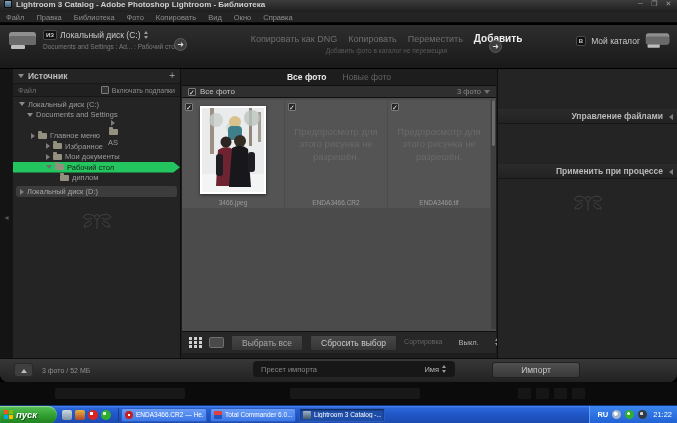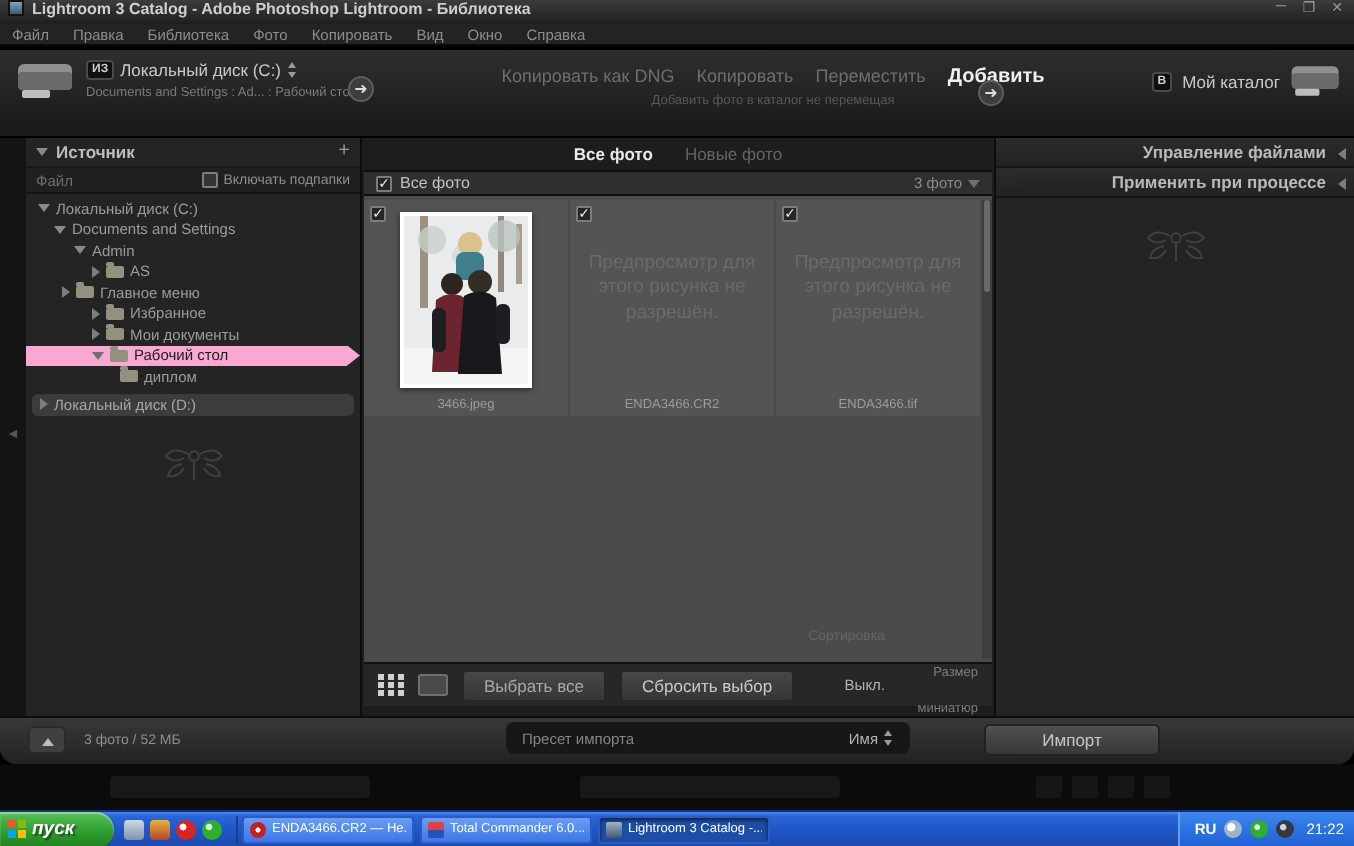--- a/index.html
+++ b/index.html
@@ -51,21 +51,21 @@
     border-bottom:1px solid #181818; }
   #sp-title { font-size:8.5px; font-weight:bold; color:#bdbdbd; }
   #sp-plus { margin-left:auto; color:#9a9a9a; font-size:10px; line-height:10px; }
   #sp-filerow { height:13px; display:flex; align-items:center; padding:0 5px; gap:3px;
     background:#202020; border-bottom:1px solid #161616; }
   #sp-file-label { font-size:7.5px; color:#6e6e6e; }
   #sp-filerow .right { margin-left:auto; display:flex; align-items:center; gap:3px; }
   #sp-subfolders-label { font-size:7px; color:#8d8d8d; }
   .trow { height:10.5px; display:flex; align-items:center; gap:3px; font-size:7.5px; color:#9b9b9b;
     white-space:nowrap; }
-  .trow.sel { background:#f9a8d4; color:#1c1c1c;
+  .trow.sel { background:#22c55e; color:#1c1c1c;
     clip-path:polygon(0 0, 96% 0, 100% 50%, 96% 100%, 0 100%); }
   .trow.drive-d { background:#3c3c3c; border-radius:3px; margin:3px 3px 0 3px; height:11px;
     padding-left:4px; color:#a6a6a6; }
   .tri-d { width:0; height:0; border-left:3px solid transparent; border-right:3px solid transparent;
     border-top:4px solid #8a8a8a; flex:none; }
   .tri-r { width:0; height:0; border-top:3px solid transparent; border-bottom:3px solid transparent;
     border-left:4px solid #7d7d7d; flex:none; }
   .folder { width:9px; height:6px; background:#93907e; border-radius:1px; position:relative; flex:none; }
   .folder::before { content:""; position:absolute; top:-2px; left:0; width:4px; height:2px;
     background:#93907e; border-radius:1px 1px 0 0; }
@@ -95,40 +95,40 @@
     width:66px; height:88px; background:#fff; padding:2px; box-shadow:0 1px 3px rgba(0,0,0,.5); }
   #photo-frame svg { display:block; width:62px; height:84px; }
   #grid-scrollbar { position:absolute; top:2px; right:0; bottom:2px; width:5px; background:#3e3e3e; }
   #grid-scroll-thumb { position:absolute; top:0; left:1px; width:3px; height:46px; background:#6a6a6a; border-radius:2px; }
   #center-toolbar { position:absolute; bottom:5px; left:0; right:0; height:22px; background:#272727;
     border-top:1px solid #101010; display:flex; align-items:center; padding:0 7px; gap:7px; }
   .view-ico { flex:none; }
   .btn { background:linear-gradient(#474747,#363636); border:1px solid #262626; border-radius:2px;
     color:#a8a8a8; font-size:8.5px; padding:2px 10px; white-space:nowrap; }
   .btn.bright { color:#cacaca; }
-  #sort-group { display:flex; align-items:flex-end; gap:16px;flex-direction:column; }
+  #sort-group { display:flex; align-items:flex-start; gap:16px; }
   #sort-label { font-size:7px; color:#656565; }
   #sort-value { font-size:7.5px; color:#b3b3b3; }
   .dd { display:inline-block; width:5px; height:8px; position:relative; }
   .dd::before { content:""; position:absolute; top:0; left:0; border-left:2.5px solid transparent;
     border-right:2.5px solid transparent; border-bottom:3px solid #9a9a9a; }
   .dd::after { content:""; position:absolute; bottom:0; left:0; border-left:2.5px solid transparent;
     border-right:2.5px solid transparent; border-top:3px solid #9a9a9a; }
   #thumbsize-group { margin-left:auto; text-align:right; }
   #thumbsize-label { font-size:6.5px; color:#7d7d7d; }
   #thumbsize-slider { position:relative; width:46px; height:6px; margin-top:1px; }
   #thumbsize-slider .track { position:absolute; top:3px; left:0; right:0; height:1px; background:#5a5a5a; }
   #thumbsize-slider .thumb { position:absolute; top:0; left:9px; width:6px; height:6px;
     border-radius:50%; background:#b5b5b5; }
 
   
   #right-panel { position:absolute; left:497px; top:44px; right:0; bottom:24px; background:#242424;
     border-left:1px solid #0d0d0d; }
   .rp-section { height:15px; border-bottom:1px solid #161616; background:linear-gradient(#2b2b2b,#222);
-    display:flex; align-items:center; justify-content:flex-end; padding-right:14px; position:relative; }
+    display:flex; align-items:center; justify-content:flex-end; padding-right:14px; position:relative;margin-top:40px; }
   .rp-section .label { font-size:8.5px; font-weight:bold; color:#b9b9b9; }
   .rp-section .tri-l { position:absolute; right:4px; top:5px; width:0; height:0;
     border-top:3px solid transparent; border-bottom:3px solid transparent; border-right:4px solid #7d7d7d; }
   .flourish { display:block; margin:14px auto 0; opacity:.55; }
 
   
   #bottombar { position:absolute; left:0; right:0; bottom:0; height:24px;
     background:linear-gradient(#383838,#222); border-radius:0 0 8px 8px; border-top:1px solid #0c0c0c; }
   #panel-toggle { position:absolute; left:14px; top:4px; width:19px; height:14px; background:#3f3f3f;
     border:1px solid #2a2a2a; border-radius:3px; }
@@ -264,25 +264,21 @@
 
     <div style="padding-top:2px;">
       <div class="trow" style="padding-left:6px;">
         <span class="tri-d"></span>
         <span>Локальный диск (C:)</span>
       </div>
       <div class="trow" style="padding-left:14px;">
         <span class="tri-d"></span>
         <span>Documents and Settings</span>
       </div>
-      <div class="trow" style="padding-left:24px;">
-        <span class="tri-d"></span>
-        <span>Admin</span>
-      </div>
-      <div class="trow" style="padding-left:33px;">
+      <div class="trow" style="padding-left:33px;flex-direction:column;">
         <span class="tri-r"></span>
         <span class="folder"></span>
         <span>AS</span>
       </div>
       <div class="trow" style="padding-left:18px;">
         <span class="tri-r"></span>
         <span class="folder"></span>
         <span>Главное меню</span>
       </div>
       <div class="trow" style="padding-left:33px;">

